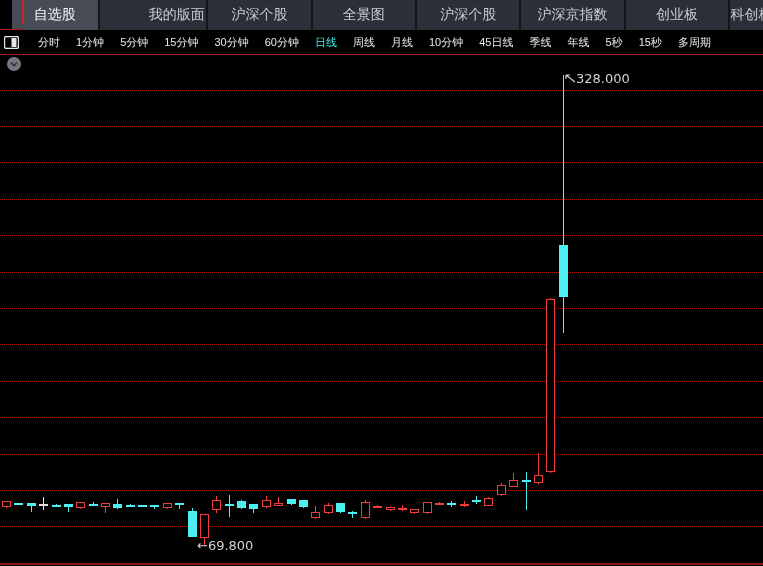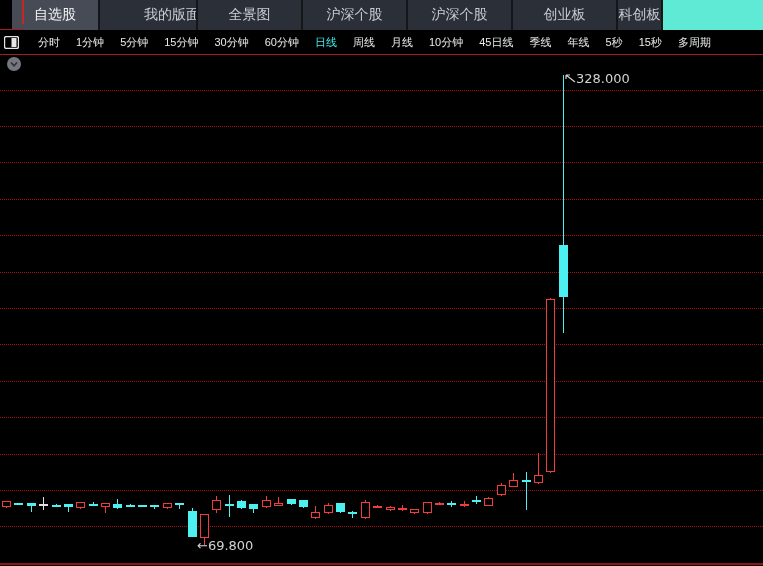--- a/index.html
+++ b/index.html
@@ -44,24 +44,25 @@
           font-family:"DejaVu Sans",sans-serif; }
   #bottom-border { position:absolute; left:0; top:563px; width:763px; height:2px; background:#8e1313; }
 </style>
 </head>
 <body>
 
 <div id="app">
 
   <div id="tabbar">
       <div class="tab selected" style="width: 88px;">自选股</div>
-      <div class="tab" style="width: 98px; padding-left: 48px;">我的版面</div>
+      <div class="tab" style="width: 109px; padding-left: 48px;">我的版面</div>
+      <div class="tab" style="width: 105px;">沪深个股</div>
       <div class="tab" style="width: 105px;">全景图</div>
       <div class="tab" style="width: 105px;">沪深个股</div>
-      <div class="tab" style="width: 105px;">沪深个股</div>
+      <div class="tab" style="width: 105px;">沪深京指数</div>
       <div class="tab" style="width: 105px;">创业板</div>
       <div class="tab" style="width: 45px;">科创板</div>
     </div>
 
   <div id="toolbar">
     <div id="layoutbtn">
       <svg width="15" height="13" viewBox="0 0 15 13">
         <rect x="0.5" y="0.5" width="14" height="12" rx="2" fill="none" stroke="#e6e6e6" stroke-width="1.4"></rect>
         <rect x="7.5" y="2" width="5" height="9" fill="#e6e6e6"></rect>
       </svg>

